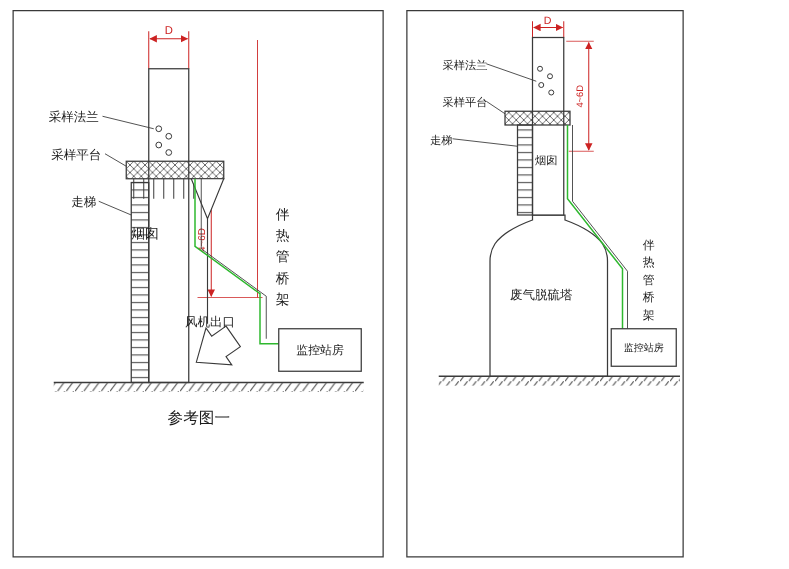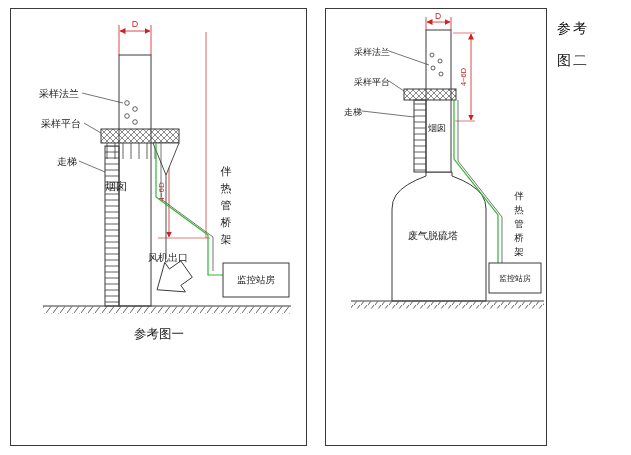--- a/index.html
+++ b/index.html
@@ -175,18 +175,14 @@
       <g font-size="9.5" text-anchor="middle">
         <text x="193" y="190">伴</text>
         <text x="193" y="204">热</text>
         <text x="193" y="218">管</text>
         <text x="193" y="232">桥</text>
         <text x="193" y="246">架</text>
       </g>
     </svg>
   </div>
 
-  <div class="side-note">
-    <div class="l1">参考</div>
-    <div class="l2">图二</div>
-  </div>
 
 </div>
 
 </body></html>

